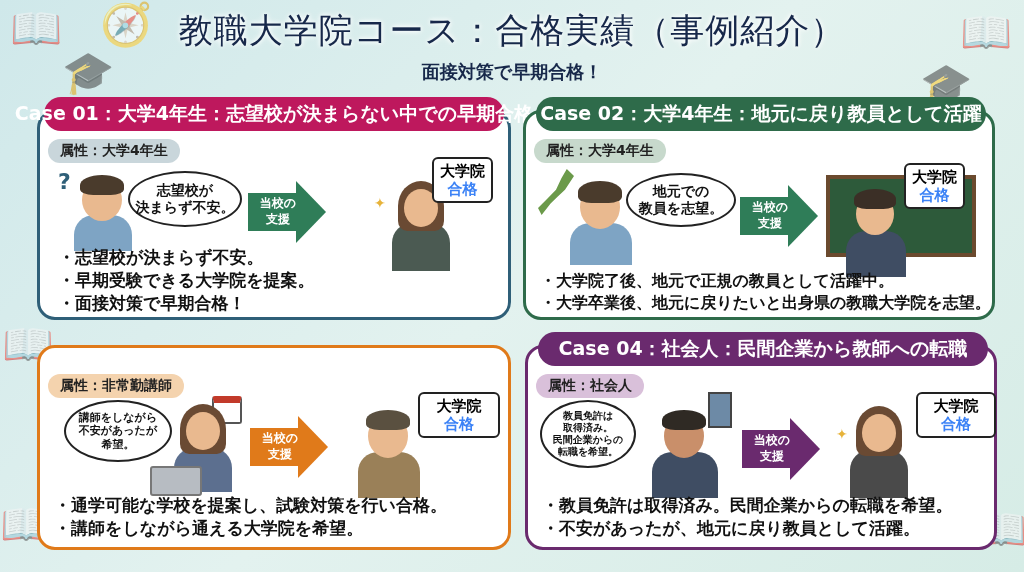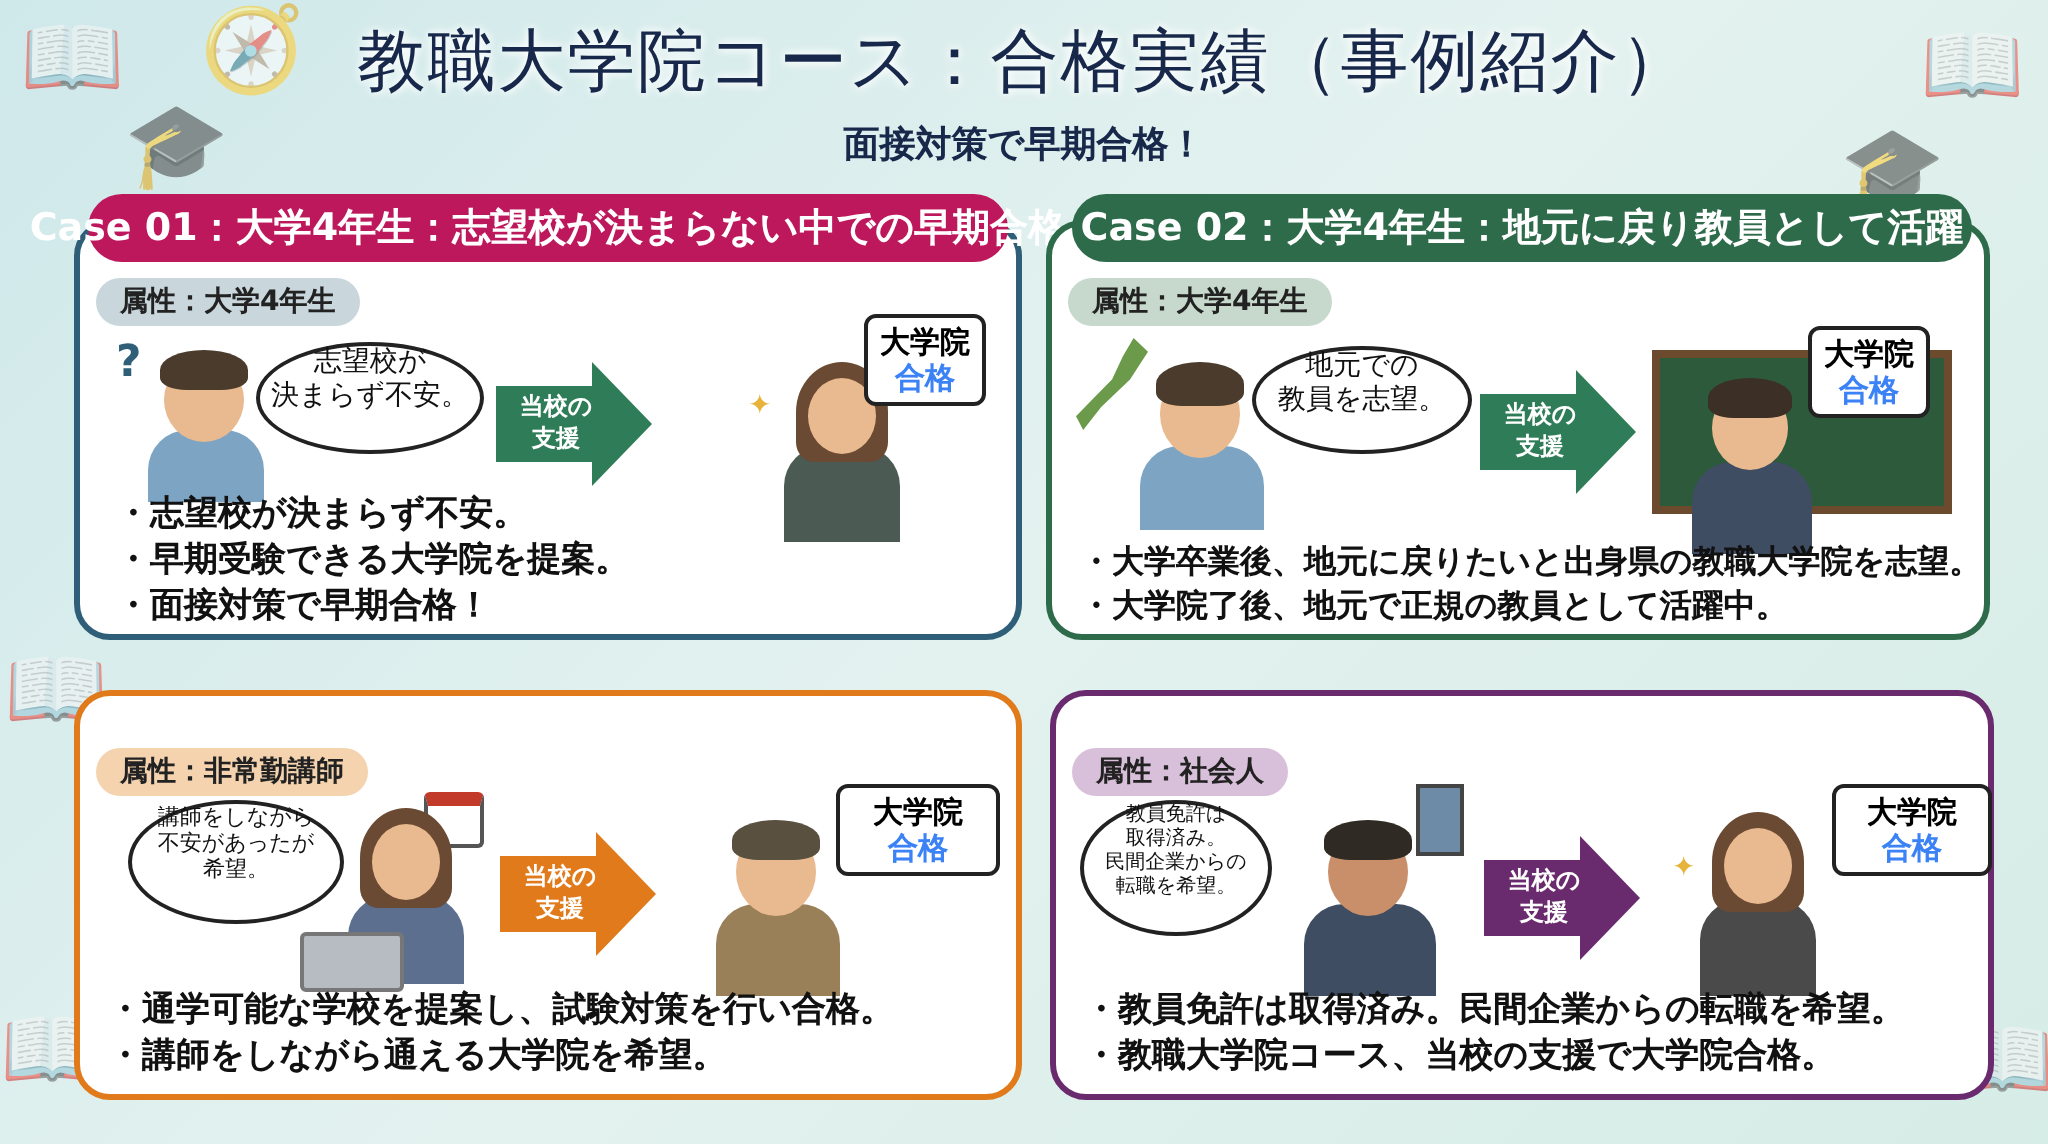--- a/index.html
+++ b/index.html
@@ -6,22 +6,22 @@
 body{width:1024px;height:572px;overflow:hidden;font-family:"DejaVu Sans",sans-serif;
  background:linear-gradient(135deg,#cfe8ea 0%,#e3f2ef 50%,#d6ece6 100%);position:relative}
 .bgicon{position:absolute;color:#9fb7bd;opacity:.55;font-size:42px}
 .title{position:absolute;left:0;top:8px;width:1024px;text-align:center;font-size:34px;font-weight:normal;color:#17284a;
  text-shadow:0 0 4px #fff,0 0 6px #fff;letter-spacing:1px}
 .subtitle{position:absolute;left:0;top:60px;width:1024px;text-align:center;font-size:18px;font-weight:bold;color:#17284a}
 .card{position:absolute;background:#fff;border:3px solid;border-radius:18px}
 .card .hdr{position:absolute;top:-16px;left:0;right:0;height:34px;border-radius:17px;color:#fff;font-size:19px;font-weight:bold;
  display:flex;align-items:center;justify-content:center;white-space:nowrap}
 .attr{position:absolute;left:8px;top:26px;padding:3px 12px;border-radius:14px;font-size:14px;font-weight:bold;color:#222}
-.bubble{position:absolute;background:#fff;border:2px solid #222;border-radius:50%;font-size:14px;font-weight:normal;text-align:center;
- display:flex;align-items:flex-start;justify-content:center;line-height:1.2;color:#111}
+.bubble{position:absolute;background:#fff;border:2px solid #222;border-radius:50%;font-size:14px;font-weight:bold;text-align:center;
+ display:flex;align-items:center;justify-content:center;line-height:1.2;color:#111}
 .arrow{position:absolute;width:78px;height:62px}
 .arrow .body{position:absolute;left:0;top:12px;width:50px;height:38px}
 .arrow .head{position:absolute;left:48px;top:0;width:0;height:0;border-top:31px solid transparent;border-bottom:31px solid transparent;border-left:30px solid}
 .arrow .lbl{position:absolute;left:4px;top:15px;width:52px;font-size:12px;font-weight:bold;color:#fff;line-height:1.3;text-align:center}
 .person{position:absolute}
 .head-c{position:absolute;border-radius:50%;background:#e9b98f}
 .hair{position:absolute;border-radius:50% 50% 30% 30%;background:#4a3b2c}
 .torso{position:absolute;border-radius:20px 20px 0 0}
 .pass{position:absolute;background:#fff;border:2px solid #222;border-radius:6px;text-align:center;font-weight:bold;font-size:15px;line-height:1.2;padding:3px 6px}
 .pass .ok{color:#3b82f6}
@@ -110,22 +110,22 @@
   <div class="person" style="left:310px;top:72px;width:80px;height:92px">
     <div class="torso" style="left:10px;top:46px;width:60px;height:46px;background:#3f4d63"></div>
     <div class="head-c" style="left:20px;top:8px;width:38px;height:42px"></div>
     <div class="hair" style="left:18px;top:4px;width:42px;height:20px;background:#3b2f26"></div>
   </div>
   <div class="pass" style="left:378px;top:50px">
     <div>大学院</div>
       <div class="ok">合格</div>
   </div>
   <div class="bullets" style="top:157px;left:14px;font-size:16px">
+    <div>・大学院了後、地元で正規の教員として活躍中。</div>
     <div>・大学卒業後、地元に戻りたいと出身県の教職大学院を志望。</div>
-    <div>・大学院了後、地元で正規の教員として活躍中。</div>
   </div>
 </div>
 
 <div class="card" style="left:37px;top:345px;width:474px;height:205px;border-color:#e07a1a">
   <div class="attr" style="background:#f4d3ae">属性：非常勤講師</div>
   <div class="bubble" style="left:24px;top:52px;width:108px;height:62px;font-size:11px">
     <div>
         <div>講師をしながら</div>
         <div>不安があったが</div>
         <div>希望。</div>
@@ -155,20 +155,21 @@
     <div>大学院</div>
       <div class="ok">合格</div>
   </div>
   <div class="bullets" style="top:146px;left:14px">
     <div>・通学可能な学校を提案し、試験対策を行い合格。</div>
     <div>・講師をしながら通える大学院を希望。</div>
   </div>
 </div>
 
 <div class="card" style="left:525px;top:345px;width:472px;height:205px;border-color:#6a2a6e">
+  <div class="hdr" style="background:#6a2a6e;left:10px;right:6px">Case 04：社会人：民間企業から教師への転職</div>
   <div class="attr" style="background:#d9c0da">属性：社会人</div>
   <div class="bubble" style="left:12px;top:52px;width:96px;height:68px;font-size:10px">
     <div>
         <div>教員免許は</div>
         <div>取得済み。</div>
         <div>民間企業からの</div>
         <div>転職を希望。</div>
       </div>
   </div>
   <div style="position:absolute;left:180px;top:44px;width:24px;height:36px;background:#6d8aa6;border:2px solid #444"></div>
@@ -190,15 +191,15 @@
     <div class="torso" style="left:22px;top:46px;width:58px;height:48px;background:#4a4a4a"></div>
     <div class="hair" style="left:28px;top:2px;width:46px;height:50px;background:#6a4a33;border-radius:50% 50% 20% 20%"></div>
     <div class="head-c" style="left:34px;top:10px;width:34px;height:38px"></div>
   </div>
   <div class="pass" style="left:388px;top:44px;width:80px">
     <div>大学院</div>
       <div class="ok">合格</div>
   </div>
   <div class="bullets" style="top:146px;left:14px">
     <div>・教員免許は取得済み。民間企業からの転職を希望。</div>
-    <div>・教職大学院コース、当校の支援で大学院合格。</div>
+    <div>・不安があったが、地元に戻り教員として活躍。</div>
   </div>
 </div>
 
 </body></html>

